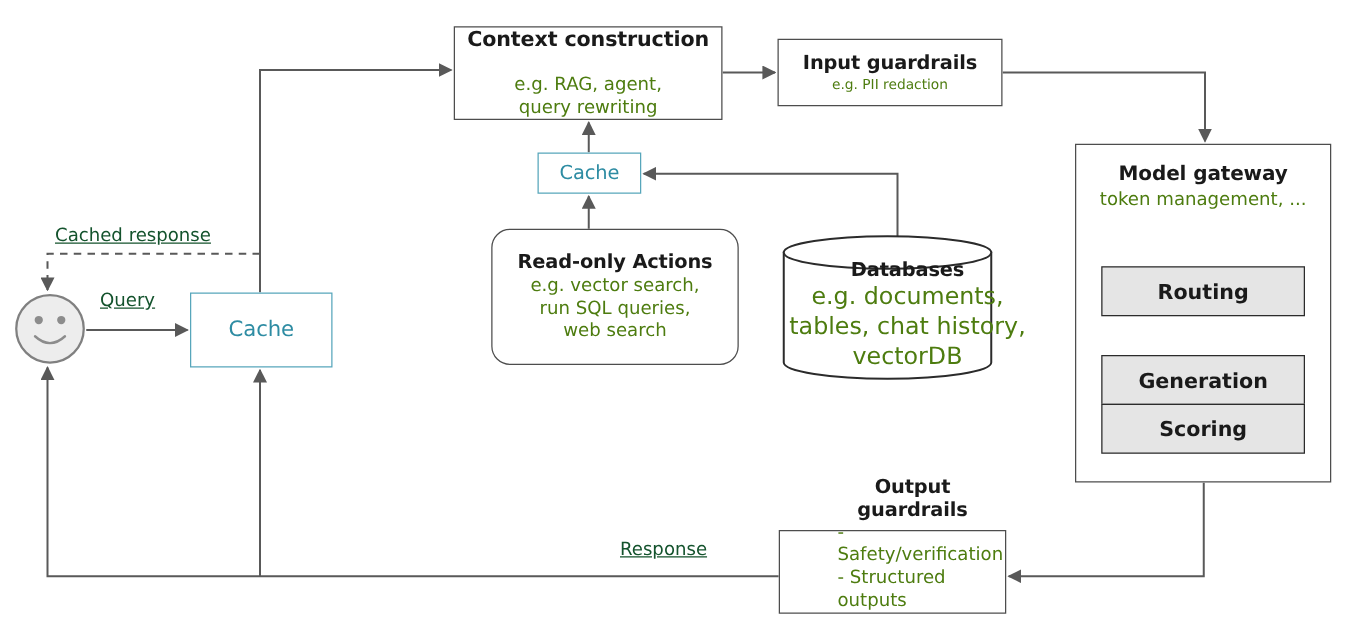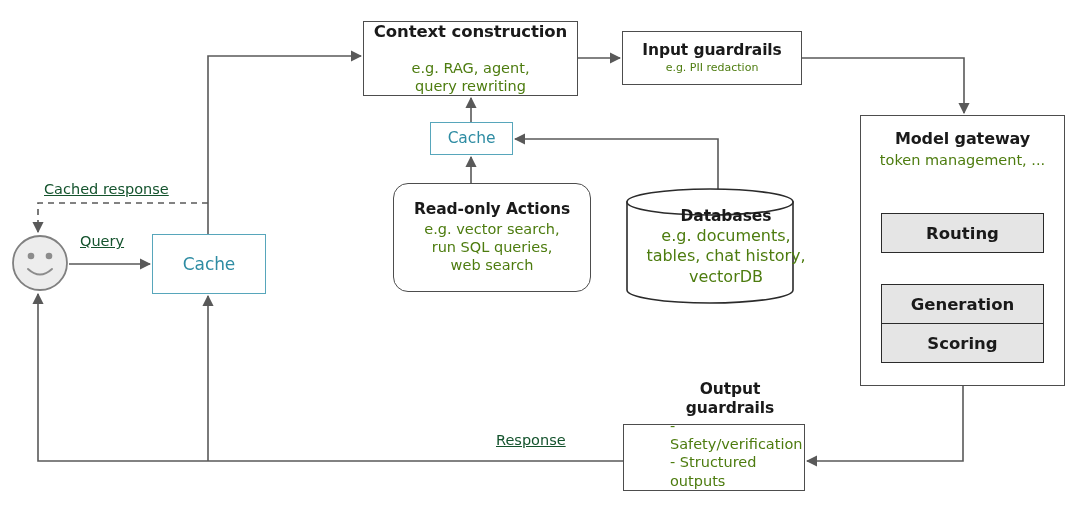--- a/index.html
+++ b/index.html
@@ -39,21 +39,21 @@
   #model-gateway{left:860px;top:115px;width:205px;height:271px;justify-content:flex-start;padding-top:14px;}
   #model-gateway .title{font-size:16px;}
   #model-gateway .sub{font-size:14.5px;margin-top:2px;}
   .mg-sub-box{box-sizing:border-box;width:163px;height:40px;border:1.6px solid #2b2b2b;background:#e5e5e5;
               display:flex;align-items:center;justify-content:center;font-size:16.5px;font-weight:700;}
   #mg-routing{position:absolute;left:881px;top:213px;}
   #mg-generation{position:absolute;left:881px;top:284px;}
   #mg-scoring{position:absolute;left:881px;top:323px;}
   #db-text{position:absolute;left:627px;top:207px;width:198px;text-align:center;}
   #db-text .title{font-size:15.5px;}
-  #db-text .sub{font-size:16px;margin-top:1px;}
+  #db-text .sub{font-size:19px;margin-top:1px;}
 
   #output-guardrails{left:623px;top:424px;width:182px;height:67px;justify-content:flex-end;padding-left:32px;}
   #output-guardrails .title{font-size:15.5px;}
   #output-guardrails .sub{font-size:14.5px;text-align:left;width:100%;padding-left:14px;box-sizing:border-box;}
 
   .edge-label{position:absolute;font-size:14.5px;color:#14532d;white-space:nowrap;text-decoration:underline;}
   #label-cached-response{left:44px;top:181px;}
   #label-query{left:80px;top:233px;}
   #label-response{left:496px;top:432px;}
 </style>

